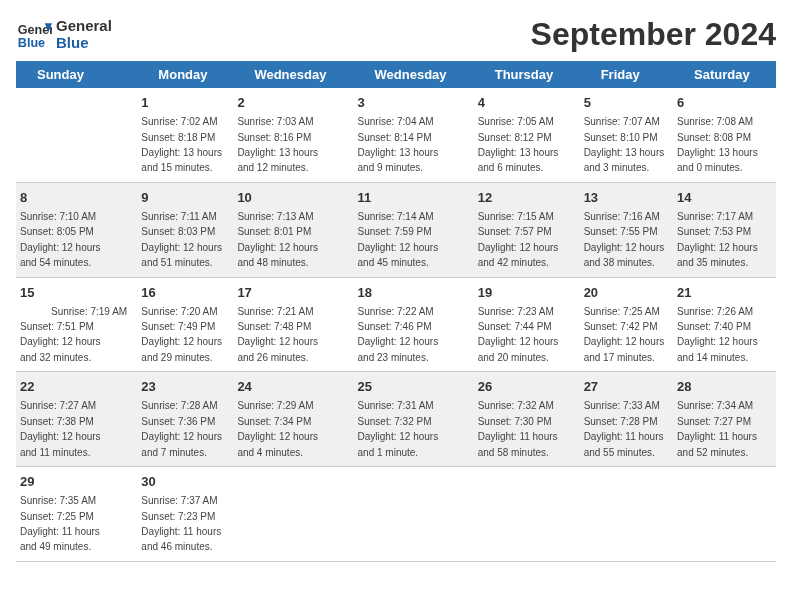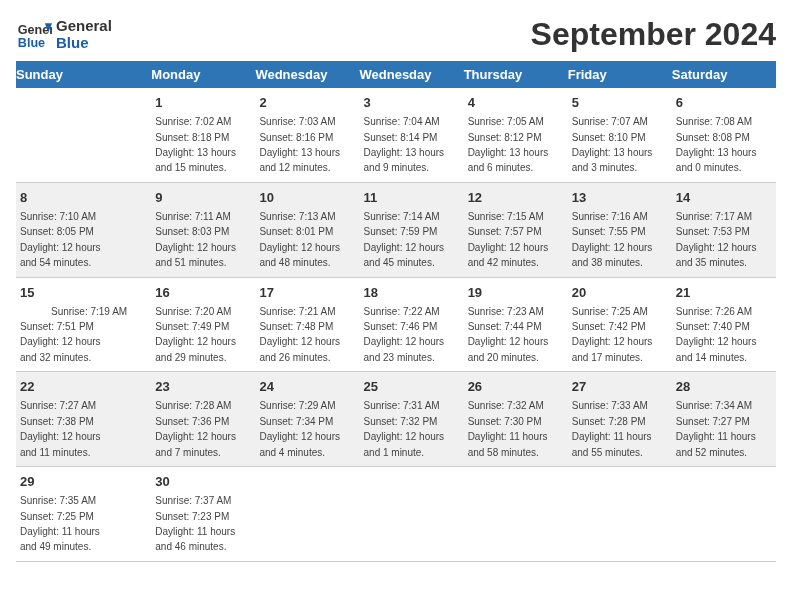--- a/index.html
+++ b/index.html
@@ -39,21 +39,21 @@
       color: #333;
     }
     table {
       width: 100%;
       border-collapse: collapse;
       font-size: 11px;
     }
     thead tr th {
       background: #2e75b6;
       color: #fff;
-      padding: 6px 0;
+      padding: 6px 21px;
       text-align: left;
       font-size: 13px;
       font-weight: bold;
     }
     tbody tr {
       border-bottom: 1px solid #ccc;
     }
     tbody tr:nth-child(even) {
       background: #f0f0f0;
     }

